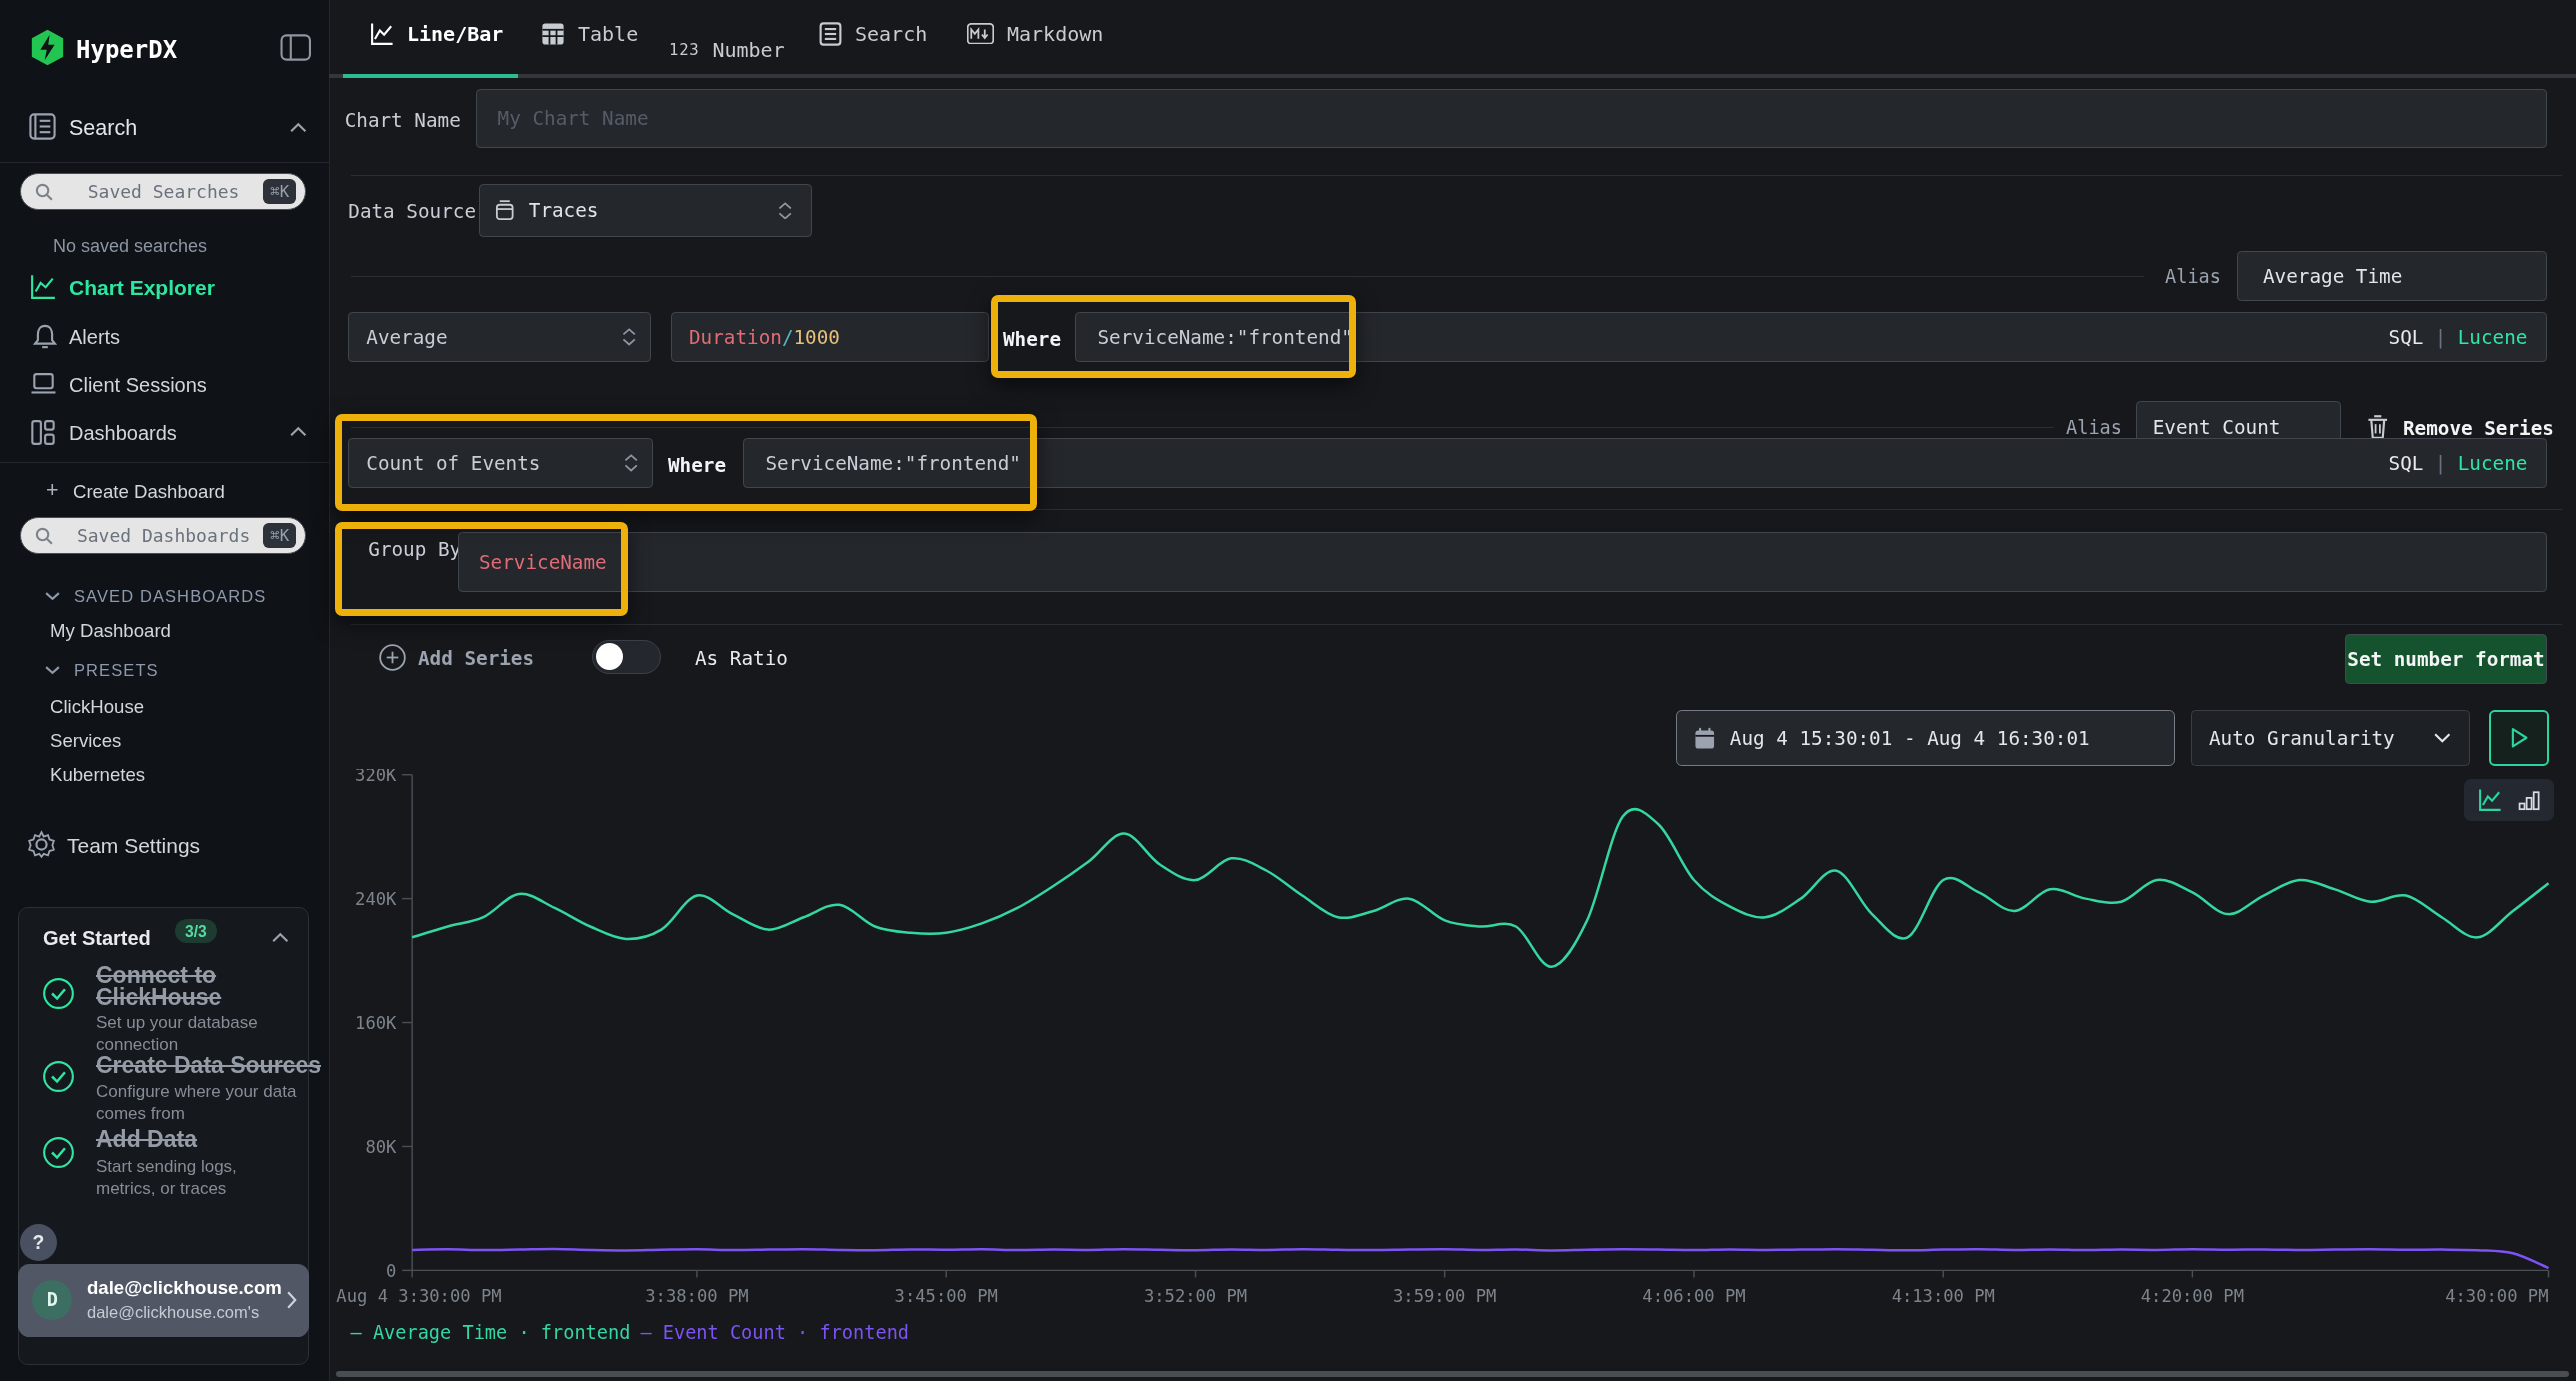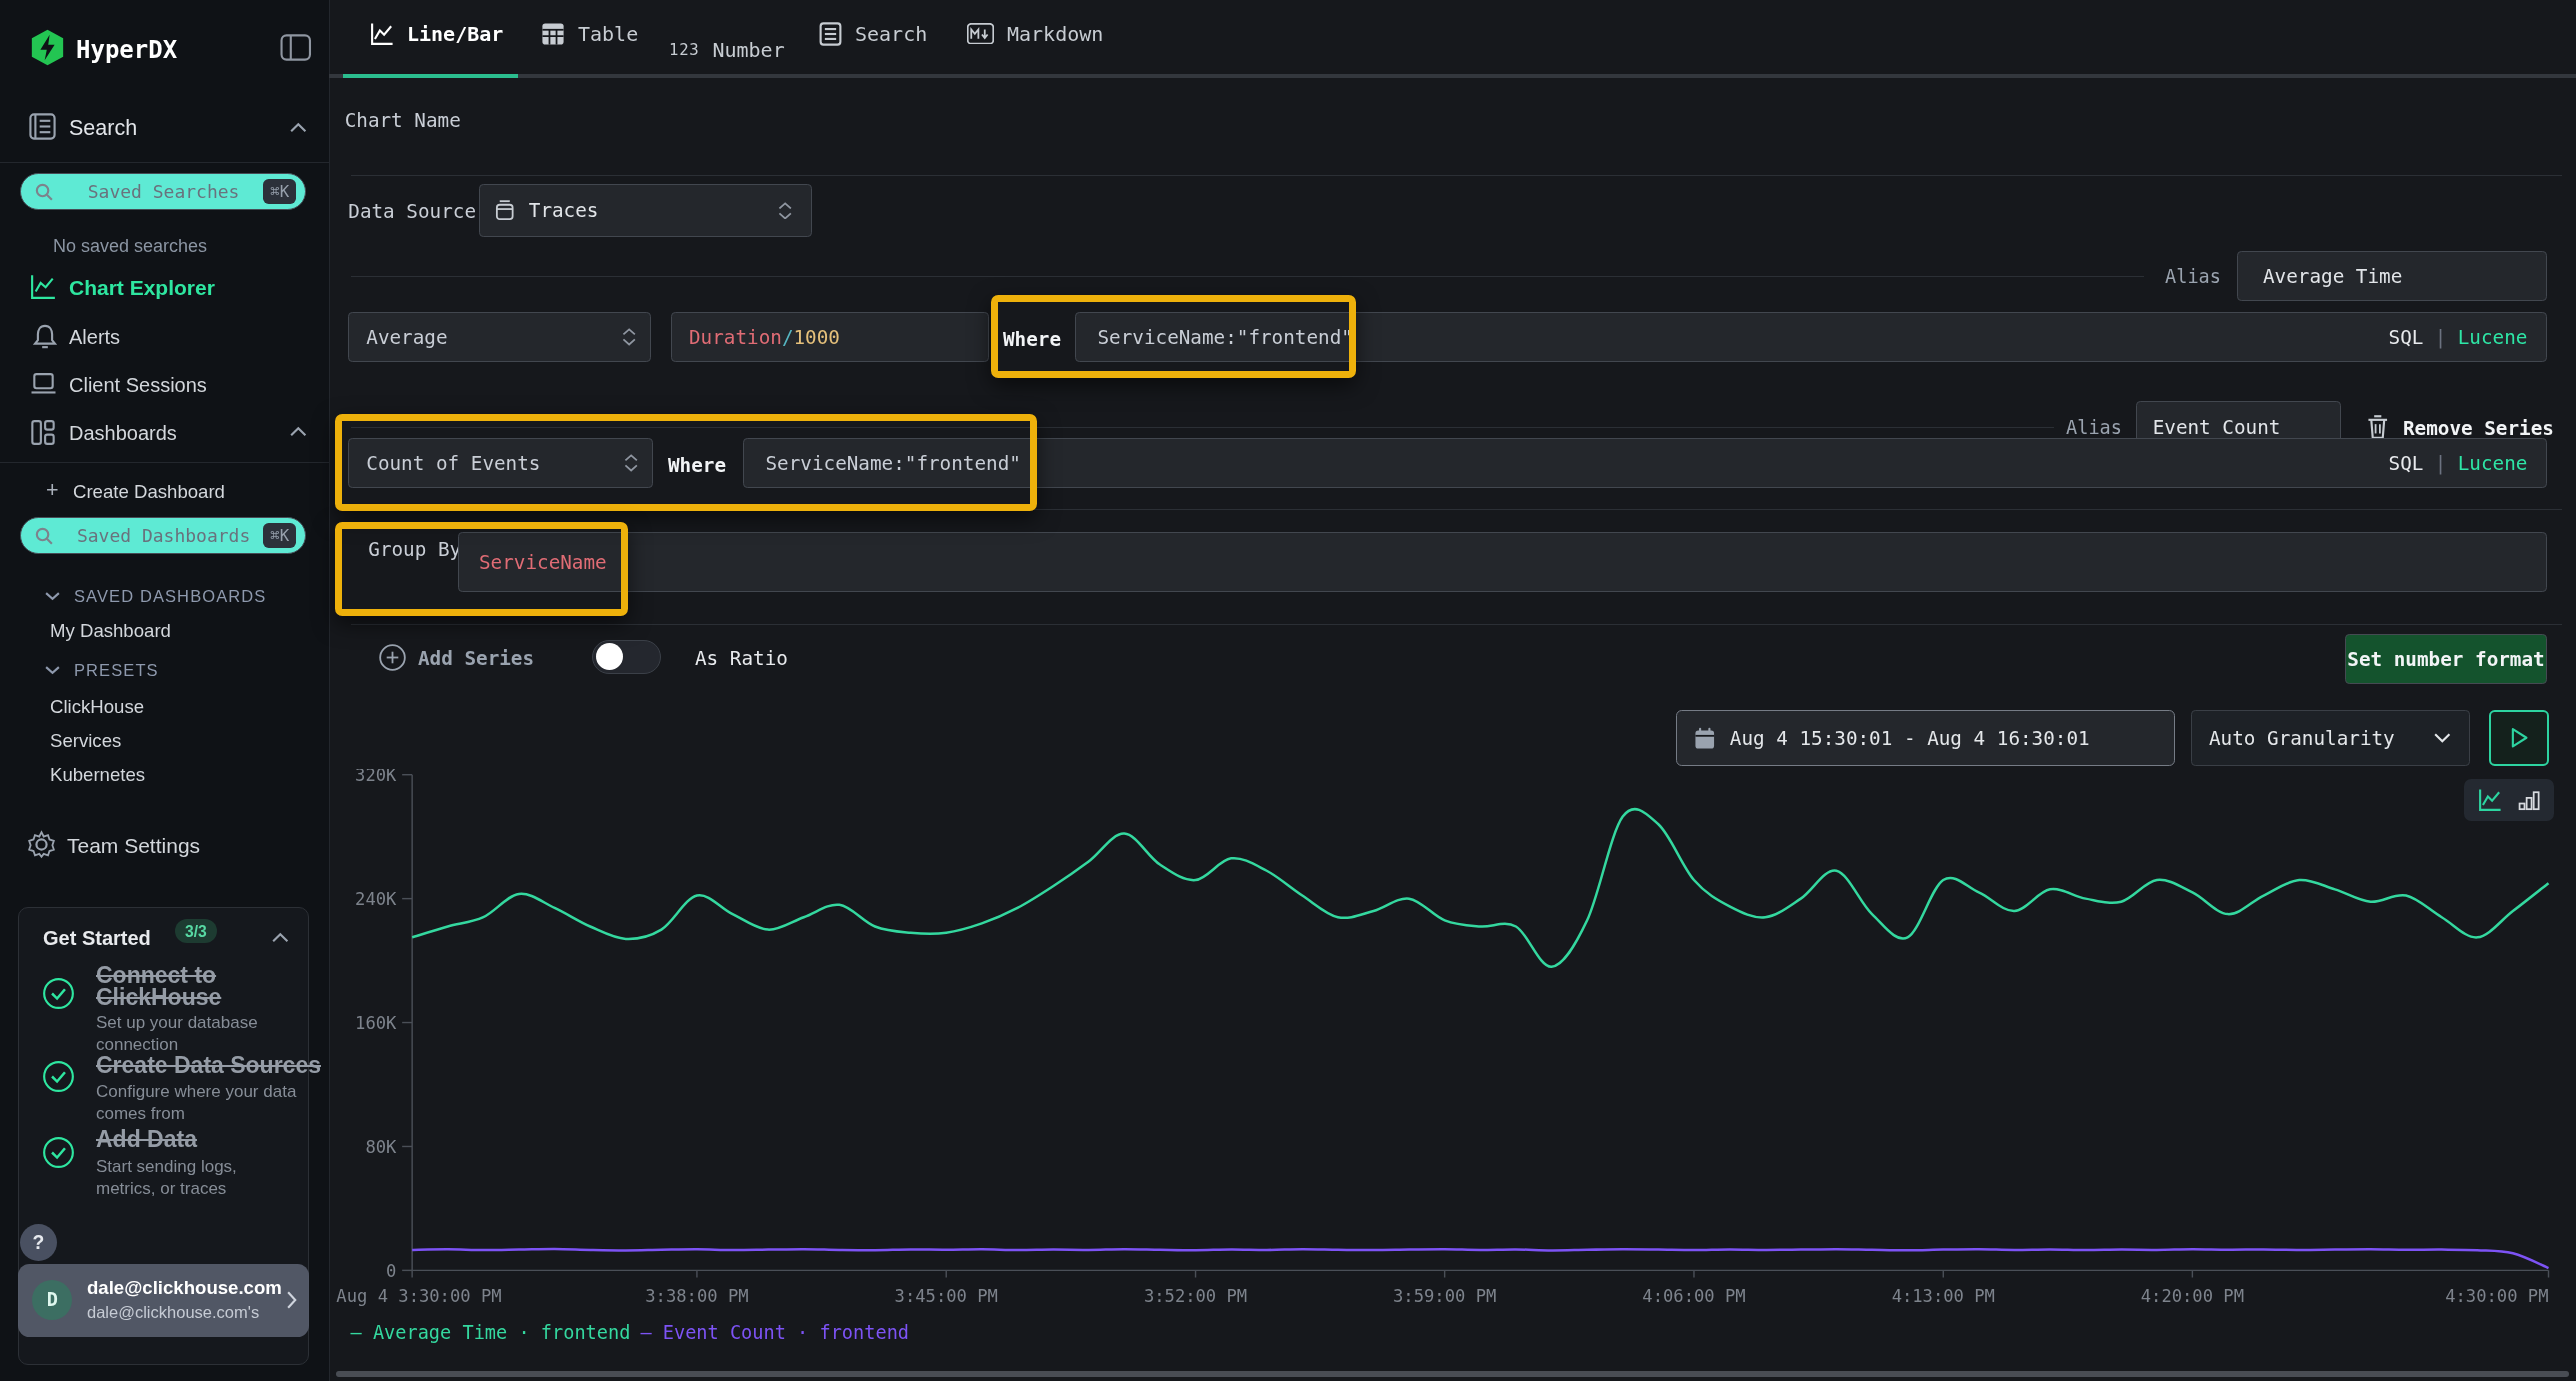--- a/index.html
+++ b/index.html
@@ -7,21 +7,21 @@
        font-family:"DejaVu Sans Mono",monospace;color:#d7dade;}
   .abs{position:absolute;}
   .sans{font-family:"Liberation Sans",sans-serif;}
   .mono{font-family:"DejaVu Sans Mono",monospace;text-align:center;}
 
   
   .sidebar{position:absolute;left:0;top:0;width:329px;height:1381px;background:#0f1216;border-right:1.4px solid #23272d;}
   .side-div{position:absolute;left:0;width:329px;height:1.4px;background:#23272d;}
   .navlab{font-size:20px;color:#d3d7dc;}
   .pill{position:absolute;left:20px;width:286px;height:37px;border:1.4px solid #474d56;border-radius:20px;
-        background:#5eead4;display:flex;align-items:center;box-sizing:border-box;padding:0 8.6px 0 13px;}
+        background:#e5e5e5;display:flex;align-items:center;box-sizing:border-box;padding:0 8.6px 0 13px;}
   .pill .ph{font-size:18px;color:#6a727d;flex:1;margin-left:10px;}
   .kbd{background:#2c313a;color:#97a0ac;font-size:15.7px;border-radius:5.7px;padding:2.9px 7.2px;}
   .sechead{font-size:16.5px;color:#8e99ad;letter-spacing:1.1px;}
   .card{position:absolute;left:18px;top:907px;width:291px;height:458px;background:#15181d;
         border:1.4px solid #2c3036;border-radius:10px;box-sizing:border-box;}
   .gs-title{font-weight:bold;font-size:23px;color:#959ca6;text-decoration:line-through;line-height:22px;}
   .gs-desc{font-size:17px;color:#868d97;line-height:21.5px;}
   .badge{background:#1d3b31;color:#57d9a3;font-size:15.7px;font-weight:bold;border-radius:13px;padding:3.6px 10px;}
   .chip{position:absolute;left:18px;top:1264px;width:291px;height:73px;border-radius:11.4px;
         background:rgba(90,96,112,.88);z-index:6;}
@@ -270,20 +270,23 @@
     <div class="tab" style="left:638px;">
       <svg width="27" height="21.5" viewBox="0 0 38 30">
           <rect x="1" y="1" width="36" height="28" rx="5" fill="none" stroke="#c7ccd2" stroke-width="2.5"></rect>
           <path d="M6 22 L6 9 L11 15 L16 9 L16 22" fill="none" stroke="#c7ccd2" stroke-width="2.5"></path>
           <path d="M25 9 L25 20 M21 16 L25 21 L29 16" fill="none" stroke="#c7ccd2" stroke-width="2.5"></path>
         </svg>
       <span>Markdown</span>
     </div>
 
     <div class="abs lbl" style="left:15.7px;top:109px;">Chart Name</div>
+    <div class="inputbox" style="left:147px;top:89px;width:2071px;height:59px;padding:0 18.6px;">
+      <input type="text" placeholder="My Chart Name" style="">
+    </div>
     <div class="hdiv" style="left:21.5px;top:175px;width:2211px;"></div>
 
     <div class="abs lbl" style="left:19.3px;top:200px;">Data Source</div>
     <div class="inputbox" style="left:142px;top:184px;width:333px;height:53px;padding:0 14.3px;margin-left:8px;">
       <svg width="21.5" height="23" viewBox="0 0 30 32">
           <rect x="4" y="8" width="22" height="20" rx="4" fill="none" stroke="#c7ccd2" stroke-width="2.5"></rect>
           <line x1="4" y1="14" x2="26" y2="14" stroke="#c7ccd2" stroke-width="2.5"></line>
           <line x1="8" y1="3" x2="22" y2="3" stroke="#c7ccd2" stroke-width="2.5"></line>
         </svg>
       <span style="margin-left:13px;color:#e2e5e9;">Traces</span>

